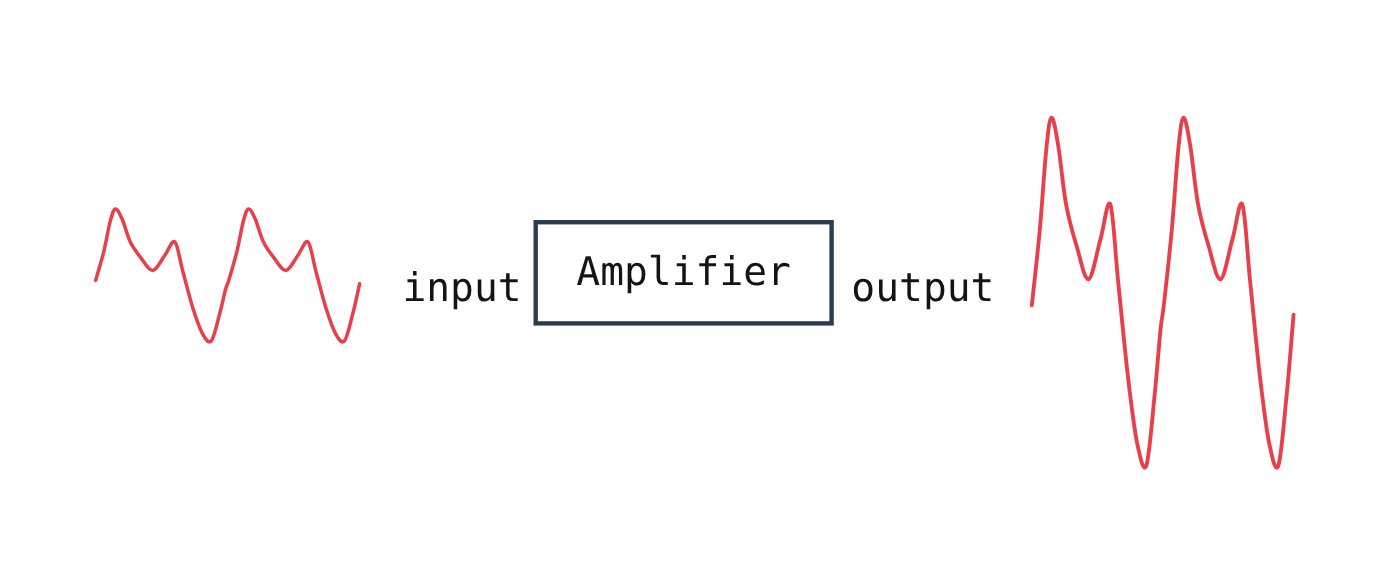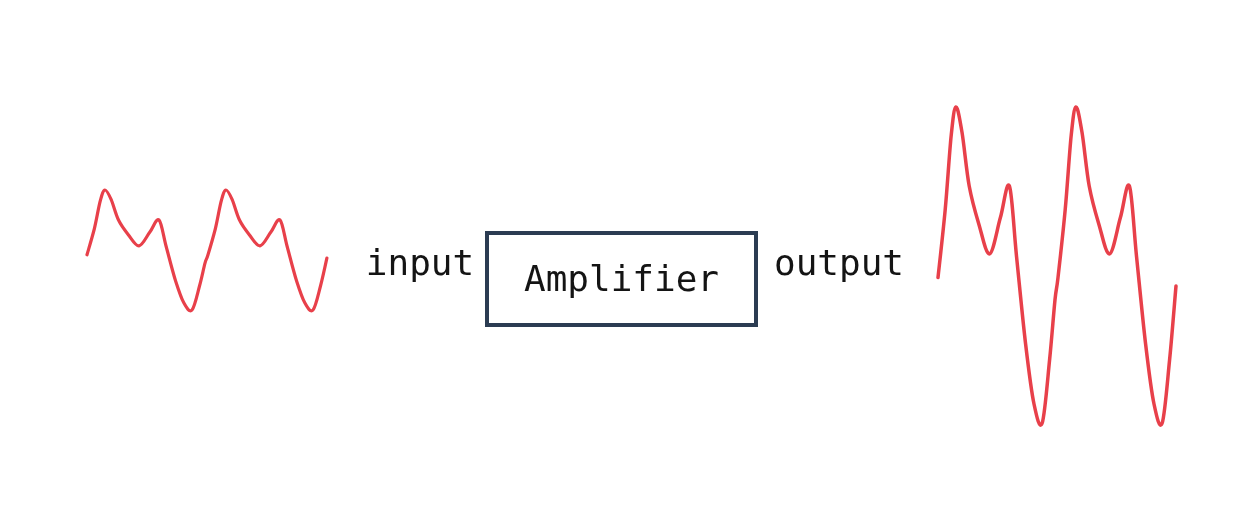--- a/index.html
+++ b/index.html
@@ -22,21 +22,21 @@
     transform: translate(-50%, -50%);
     font-size: 36px;
     line-height: 1;
     white-space: nowrap;
     letter-spacing: 0;
   }
   .label-input  { left: 420px; top: 263px; }
   .label-output { left: 839px; top: 263px; }
   .amp-box {
     position: absolute;
-    left: 485px; top: 231px;
+    left: 485px; top: 200px;
     width: 273px; height: 96px;
     box-sizing: border-box;
     border: 4px solid #2b3c52;
     background: #ffffff;
     display: flex;
     align-items: center;
     justify-content: center;
   }
   .amp-box span {
     font-size: 36px;

